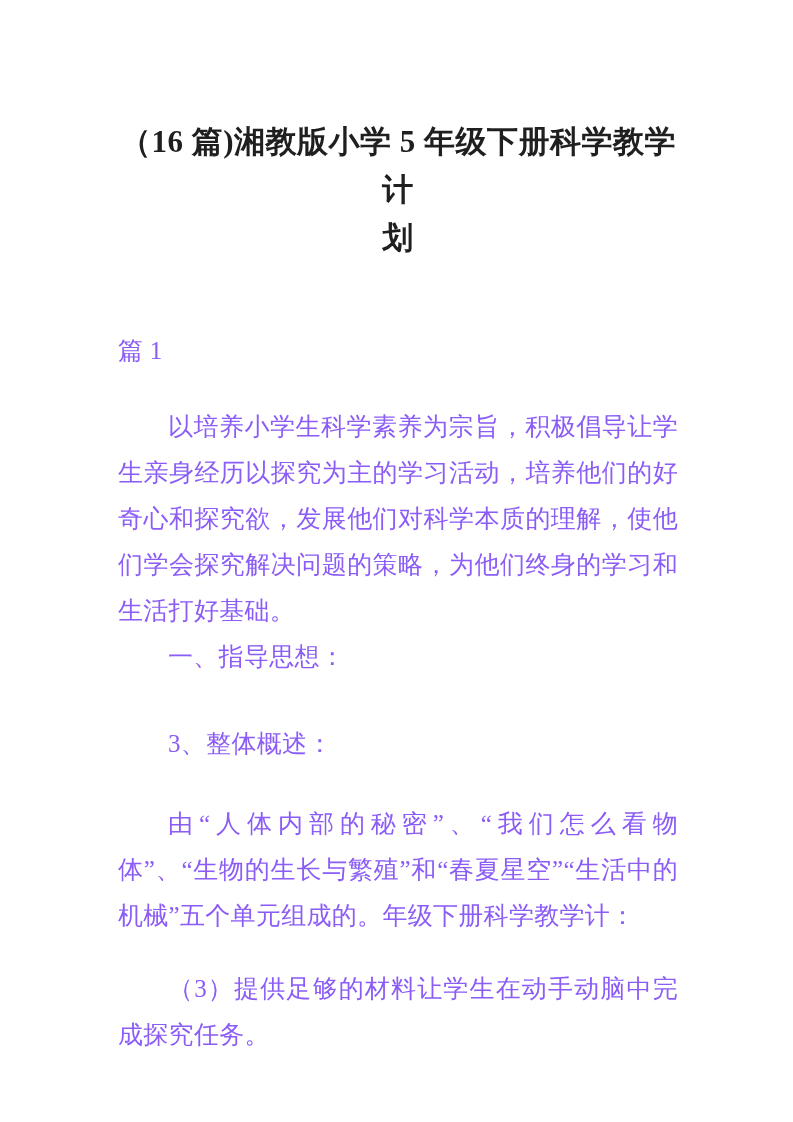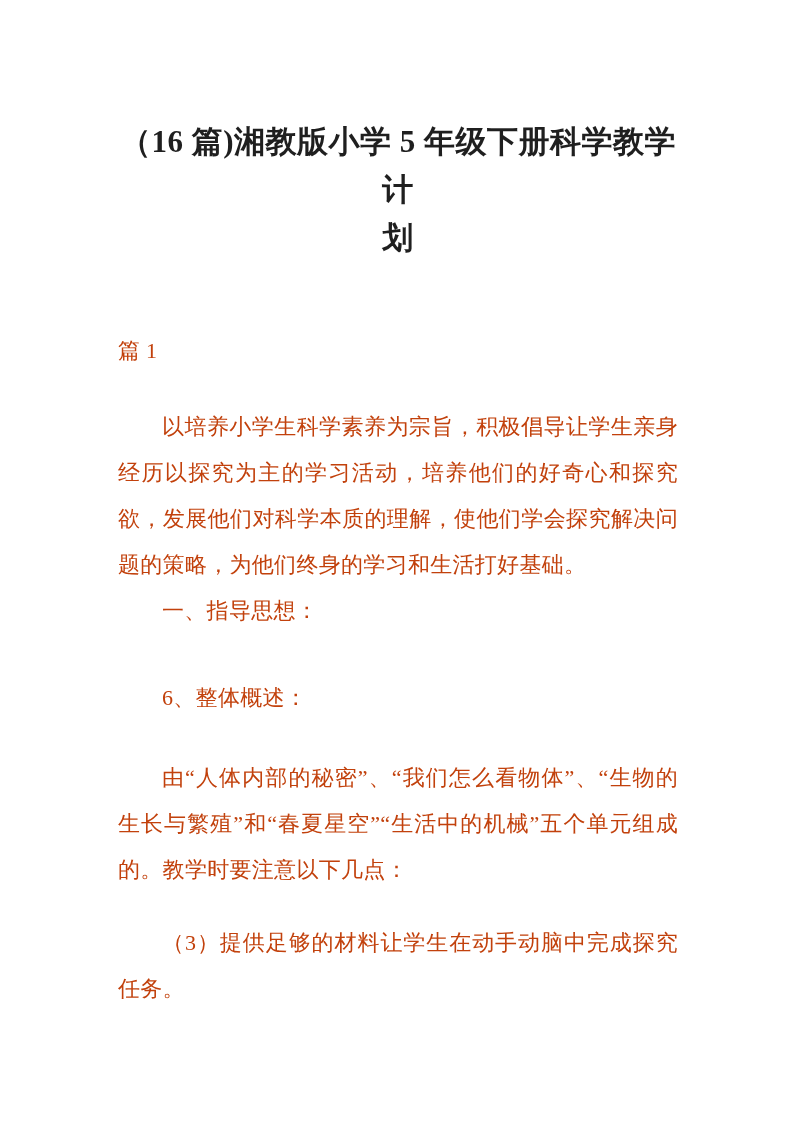--- a/index.html
+++ b/index.html
@@ -28,23 +28,23 @@
     line-height: 48px;
     font-weight: bold;
     color: #1f1f1f;
     text-align: center;
     letter-spacing: 0.5px;
   }
   .title-line {
     display: block;
   }
   .body-text {
-    font-size: 22px;
+    font-size: 25px;
     line-height: 46px;
-    color: #c2410c;
+    color: #8b5cf6;
     letter-spacing: 0.3px;
   }
   .section-label {
     margin-top: 66px;
   }
   .heading-1 {
     margin-top: 0;
     text-indent: 2em;
   }
   .para-1 {
@@ -82,20 +82,20 @@
       <span class="title-line">划</span>
     </h1>
 
     <div class="body-text section-label">篇 1</div>
 
     <div class="body-text para-1">以培养小学生科学素养为宗旨，积极倡导让学生亲身经历以探究为主的学习活动，培养他们的好奇心和探究欲，发展他们对科学本质的理解，使他们学会探究解决问题的策略，为他们终身的学习和生活打好基础。</div>
 
     <div class="body-text heading-1">一、指导思想：</div>
 
 
-    <div class="body-text subheading-1">6、整体概述：</div>
+    <div class="body-text subheading-1">3、整体概述：</div>
 
-    <div class="body-text para-2">由“人体内部的秘密”、“我们怎么看物体”、“生物的生长与繁殖”和“春夏星空”“生活中的机械”五个单元组成的。教学时要注意以下几点：</div>
+    <div class="body-text para-2">由“人体内部的秘密”、“我们怎么看物体”、“生物的生长与繁殖”和“春夏星空”“生活中的机械”五个单元组成的。年级下册科学教学计：</div>
 
     <div class="body-text para-3">（3）提供足够的材料让学生在动手动脑中完成探究任务。</div>
 
   </div>
 </div>
 
 </body></html>

